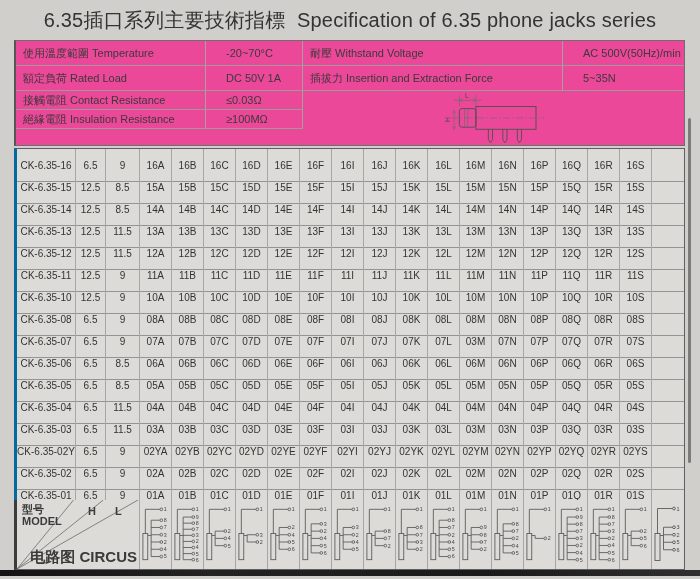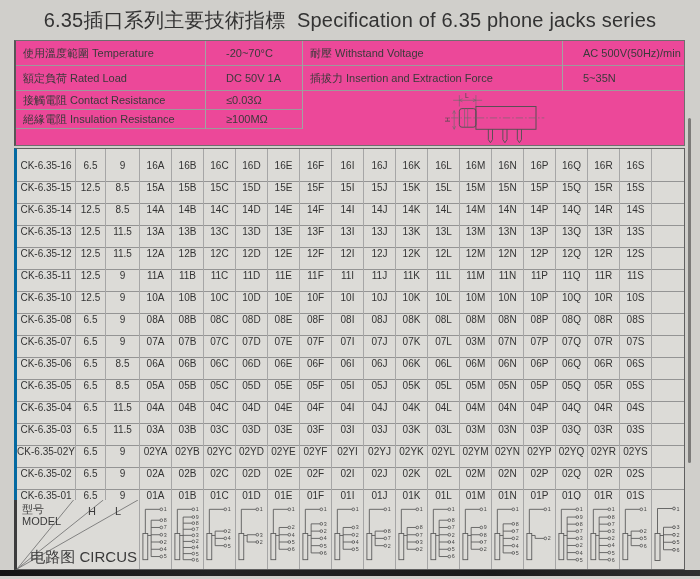--- a/index.html
+++ b/index.html
@@ -62,21 +62,21 @@
   }
   .trow .tcell:last-child { border-right:none;margin-top:32px; }
 
   
   .bottom-strip {
     position:absolute; left:14px; top:500px; width:671px; height:70px;
     display:grid; grid-template-columns:123px repeat(17, 1fr);
     border:1px solid #5f5f5f; border-top:none; border-left:3px solid #3c3c3c;
     background:#dcdbd7; box-sizing:border-box;
   }
-  .legend-cell { position:relative; border-right:1px solid #a6a6a6; overflow:hidden; }
+  .legend-cell { position:relative; border-right:1px solid #a6a6a6; overflow:hidden;font-weight:bold; }
   .legend-svg { position:absolute; inset:0; width:100%; height:100%; }
   .legend-svg line { stroke:#787878; stroke-width:0.9; }
   .lg { position:absolute; font-size:11px; color:#3a3a3a; line-height:1; }
   .lg-zh { top:4px; left:5px; }
   .lg-en { top:16px; left:5px; }
   .lg-h  { top:6px; left:71px; }
   .lg-l  { top:6px; left:98px; }
   .lg-circ { bottom:5px; right:2px; font-size:15px; white-space:nowrap; }
   .circ-cell { position:relative; border-right:1px solid #a6a6a6; overflow:hidden; }
   .bottom-strip > div:last-child { border-right:none; }

